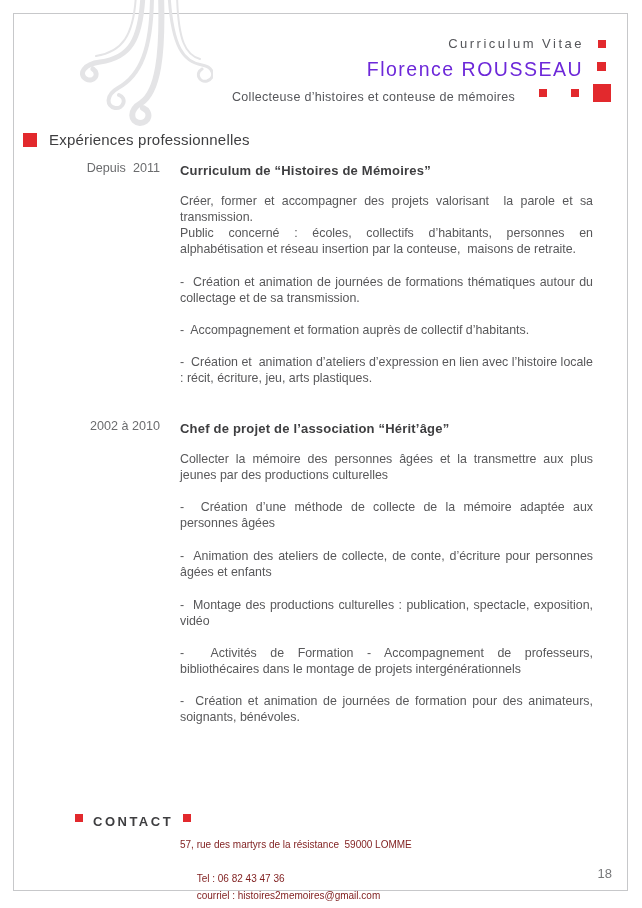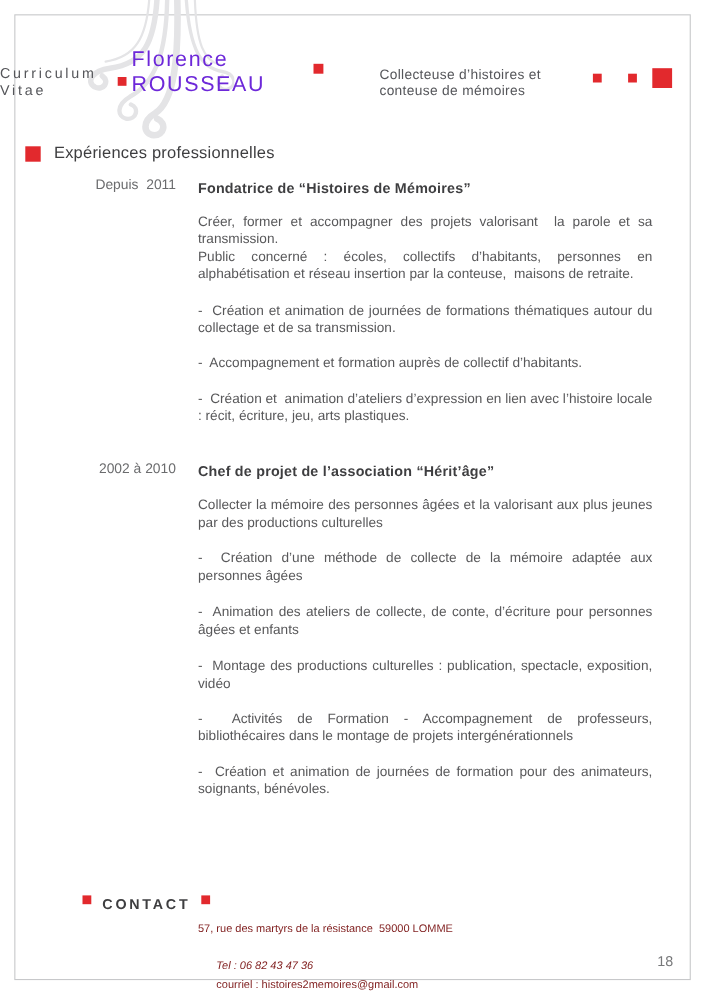--- a/index.html
+++ b/index.html
@@ -16,21 +16,21 @@
     border: 1px solid #c7c8ca;
     background: transparent;
   }
   .swirl {
     position: absolute; left: 48px; top: 0; width: 165px; height: 140px;
     pointer-events: none;
   }
   
   .header-block {
     position: absolute; top: 36px; right: 31px;
-    display: flex; flex-direction: row; align-items: flex-end;
+    display: flex; flex-direction: column; align-items: flex-end;
   }
   .hrow { display: flex; align-items: center; justify-content: flex-end; }
   .sq { background: #e2292d; display: inline-block; flex: 0 0 auto; }
   .sq-s { width: 8px; height: 8px; }
   .sq-m { width: 9px; height: 9px; }
   .sq-l { width: 18px; height: 18px; }
   .doc-type {
     font-size: 13px; color: #55565a; letter-spacing: 2.5px;
   }
   .cv-name {
@@ -81,21 +81,21 @@
   .contact-head { display: flex; align-items: flex-start; }
   .contact-label {
     font-size: 13px; font-weight: bold; color: #3e3e40;
     letter-spacing: 2.5px; margin: 0 10px;
   }
   .contact-sq { width: 8px; height: 8px; background: #e2292d; }
   .contact-lines { margin-left: 105px; margin-top: 7px; }
   .contact-lines div {
     font-size: 10px; line-height: 17px; color: #7f1d1d; white-space: pre-wrap;
   }
-  .contact-phone { margin-right: 33px; font-style: italic; }
+  .contact-phone { margin-right: 33px; }
   
   .page-number {
     position: absolute; right: 30px; top: 866px;
     font-size: 13px; color: #77787a;
   }
 </style>
 </head>
 <body>
 
 <div class="page-frame"></div>
@@ -131,37 +131,37 @@
 <div class="section-head">
   <span class="section-sq"></span>
   <span class="section-title">Expériences professionnelles</span>
 </div>
 
 <div class="content">
 
   <div class="job">
     <div class="job-period">Depuis  2011</div>
     <div class="job-body">
-      <div class="job-title">Fondatrice de “Histoires de Mémoires”</div>
+      <div class="job-title">Curriculum de “Histoires de Mémoires”</div>
       <div class="job-paras">
         <p>Créer, former et accompagner des projets valorisant  la parole et sa transmission.</p>
         <p>Public concerné : écoles, collectifs d’habitants, personnes en alphabétisation et réseau insertion par la conteuse,  maisons de retraite.</p>
       </div>
       <p class="bullet wide-gap">-  Création et animation de journées de formations thématiques autour du collectage et de sa transmission.</p>
       <p class="bullet">-  Accompagnement et formation auprès de collectif d’habitants.</p>
       <p class="bullet">-  Création et  animation d’ateliers d’expression en lien avec l’histoire locale : récit, écriture, jeu, arts plastiques.</p>
     </div>
   </div>
 
   <div class="job">
     <div class="job-period">2002 à 2010</div>
     <div class="job-body">
       <div class="job-title">Chef de projet de l’association “Hérit’âge”</div>
       <div class="job-paras">
-        <p>Collecter la mémoire des personnes âgées et la valorisant aux plus jeunes par des productions culturelles</p>
+        <p>Collecter la mémoire des personnes âgées et la transmettre aux plus jeunes par des productions culturelles</p>
       </div>
       <p class="bullet">-  Création d’une méthode de collecte de la mémoire adaptée aux personnes âgées</p>
       <p class="bullet wide-gap">-  Animation des ateliers de collecte, de conte, d’écriture pour personnes âgées et enfants</p>
       <p class="bullet wide-gap">-  Montage des productions culturelles : publication, spectacle, exposition, vidéo</p>
       <p class="bullet">-  Activités de Formation - Accompagnement de professeurs, bibliothécaires dans le montage de projets intergénérationnels</p>
       <p class="bullet">-  Création et animation de journées de formation pour des animateurs, soignants, bénévoles.</p>
     </div>
   </div>
 
 </div>

